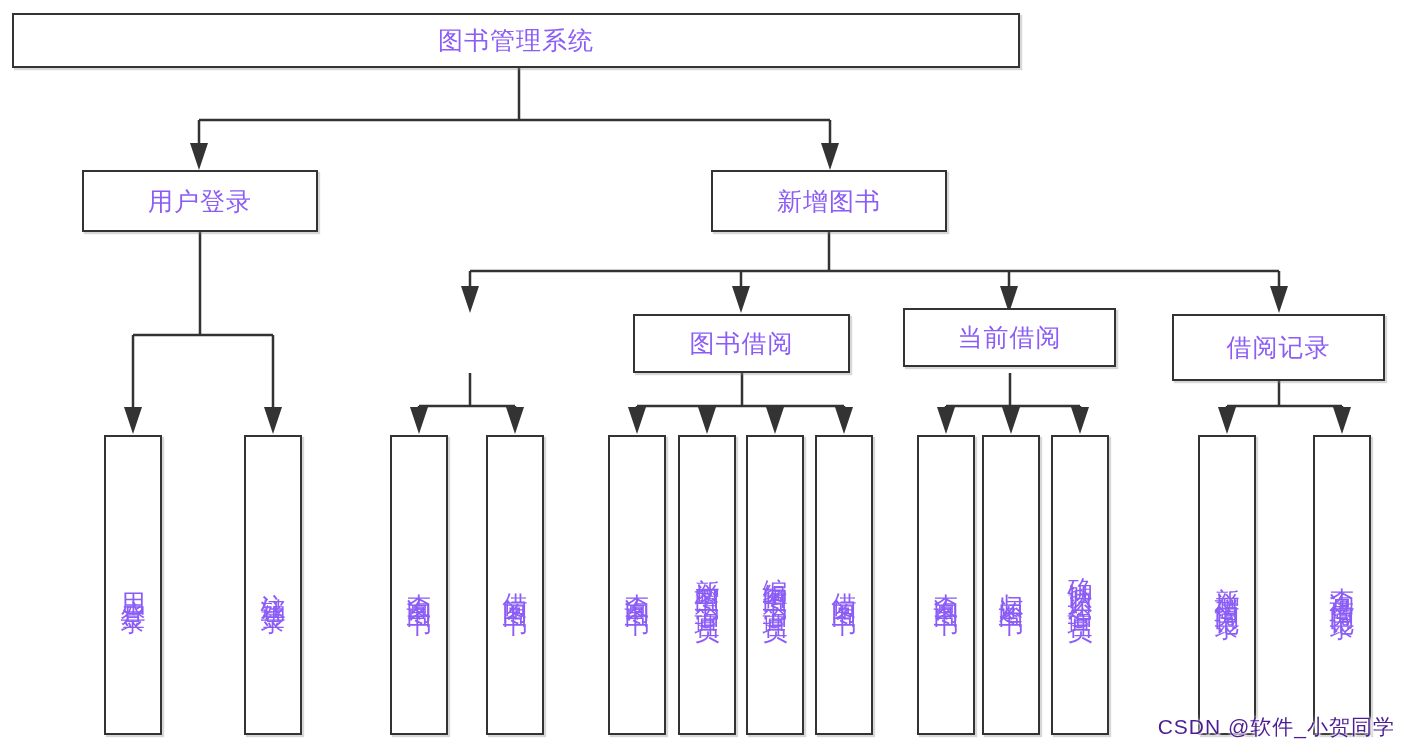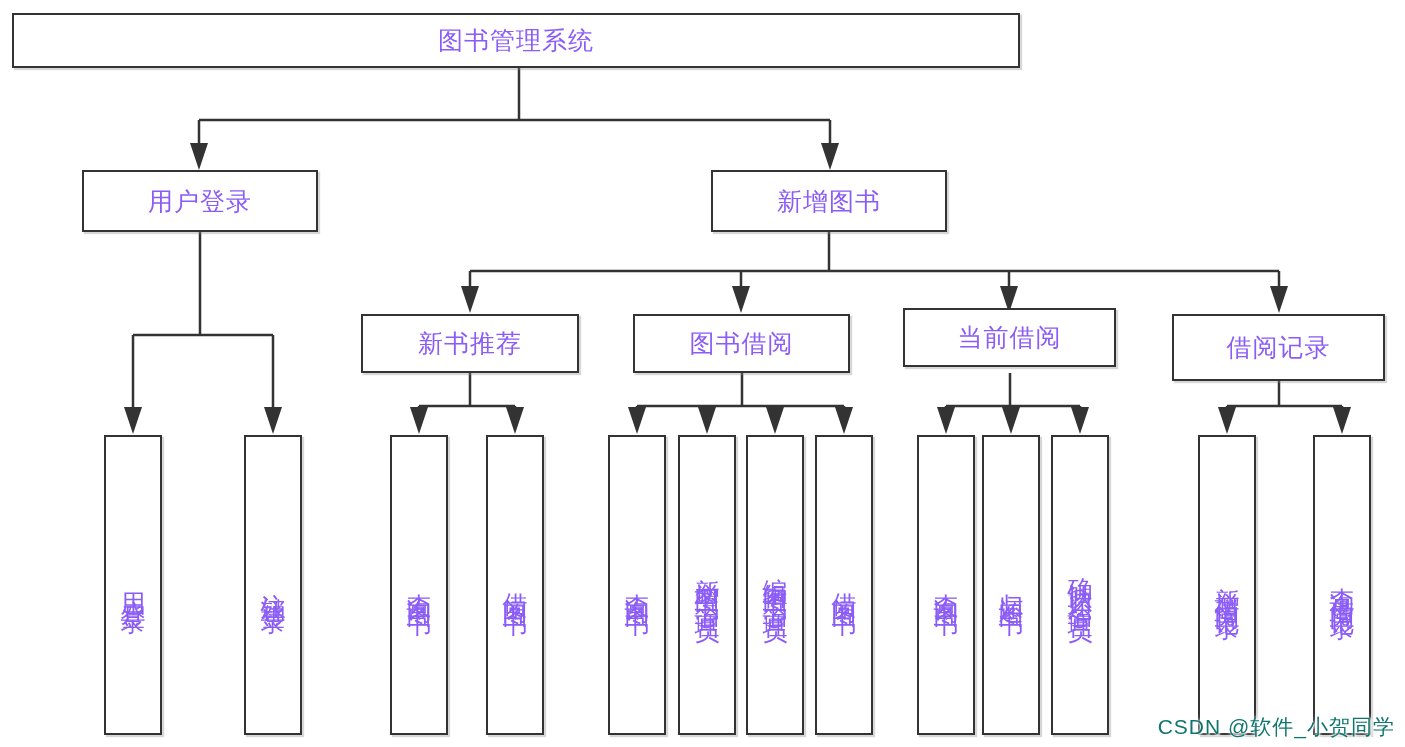--- a/index.html
+++ b/index.html
@@ -67,21 +67,21 @@
   #leaf-cb-0 { left: 917px; }
   #leaf-cb-1 { left: 982px; }
   #leaf-cb-2 { left: 1051px; }
   #leaf-br-0 { left: 1198px; }
   #leaf-br-1 { left: 1313px; }
   #watermark {
     position: absolute;
     right: 10px;
     bottom: 6px;
     font-size: 21px;
-    color: #0f766e;
+    color: #4c1d95;
     letter-spacing: 1px;
     z-index: 5;
     text-shadow: 0 0 3px #ffffff, 0 0 6px #ffffff, 1px 1px 2px #ffffff;
     white-space: nowrap;
   }
 </style>
 </head>
 <body>
 
 <div id="stage">
@@ -137,23 +137,20 @@
     <span class="h-label">图书管理系统</span>
   </div>
 
   <div class="box" id="node-user-login">
     <span class="h-label">用户登录</span>
   </div>
   <div class="box" id="node-book-mgmt">
     <span class="h-label">新增图书</span>
   </div>
 
-  <div class="box" id="node-new-books">
-    <span class="h-label">新书推荐</span>
-  </div>
   <div class="box" id="node-borrowing">
     <span class="h-label">图书借阅</span>
   </div>
   <div class="box" id="node-current">
     <span class="h-label">当前借阅</span>
   </div>
   <div class="box" id="node-records">
     <span class="h-label">借阅记录</span>
   </div>
 

